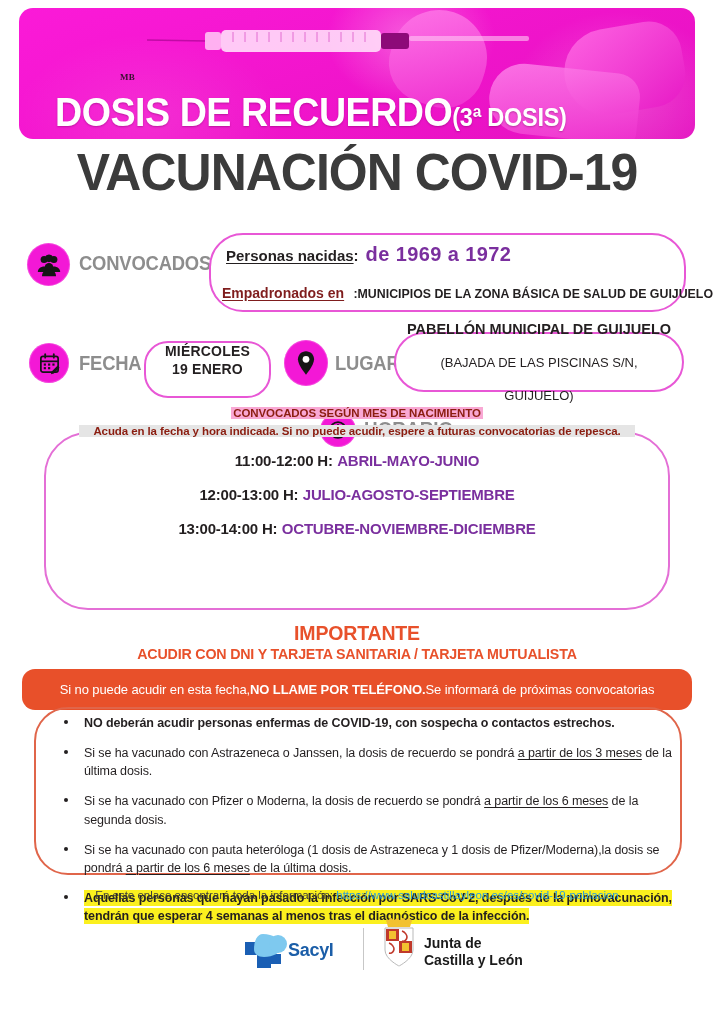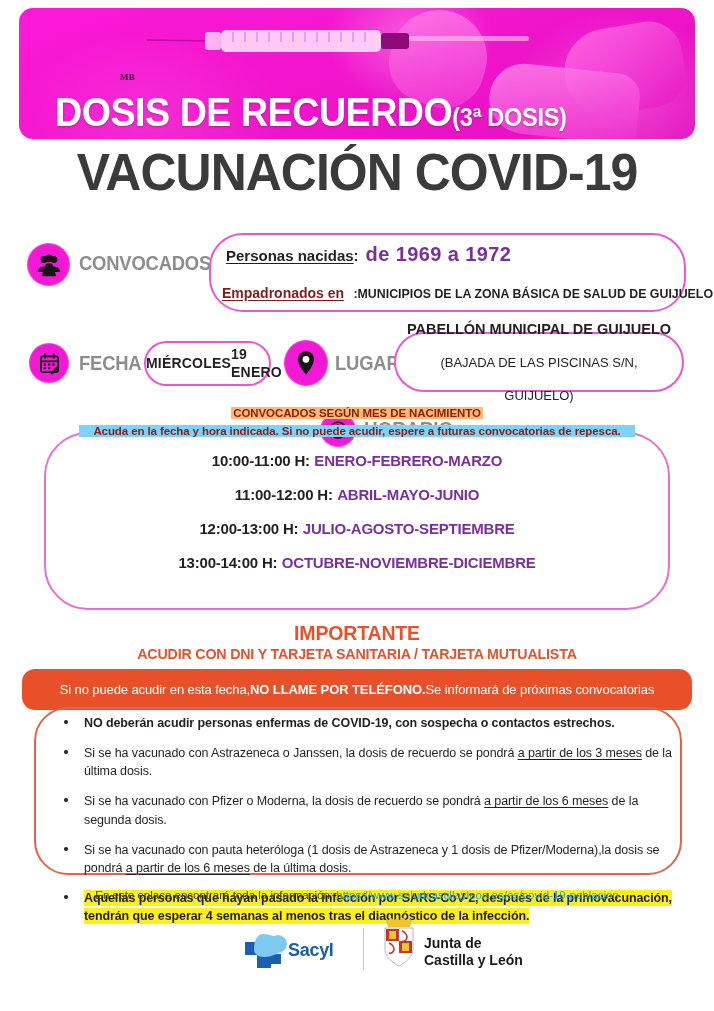--- a/index.html
+++ b/index.html
@@ -81,44 +81,44 @@
     font-weight:700;font-size:14px;color:#7f1d1d;text-decoration:underline;text-underline-offset:2px;
   }
   .conv-line2 .val{
     font-weight:700;font-size:13px;color:#231f20;transform:scaleX(.95);display:inline-block;
   }
 
   
   .fecha-icon{position:absolute;left:29px;top:343px;width:40px;height:40px;}
   .fecha-label{position:absolute;left:79px;top:352px;}
   .fecha-box{
-    position:absolute;left:144px;top:341px;width:127px;height:45px;border-radius:24px;
-    display:flex;flex-direction:row;align-items:center;justify-content:flex-start;
+    position:absolute;left:144px;top:341px;width:127px;height:57px;border-radius:24px;
+    display:flex;flex-direction:column;align-items:center;justify-content:flex-start;
   }
   .fecha-box div{font-weight:700;font-size:14px;line-height:1.25;color:#231f20;letter-spacing:.2px;}
 
   .lugar-icon{position:absolute;left:284px;top:340px;width:44px;height:46px;border-radius:50%;}
   .lugar-label{position:absolute;left:335px;top:352px;}
   .lugar-box{
     position:absolute;left:394px;top:332px;width:290px;height:60px;border-radius:30px;
     display:flex;flex-direction:column;align-items:center;justify-content:center;padding:0 6px;gap:17px;
   }
   .lugar-box .l1{font-weight:700;font-size:14.5px;color:#231f20;line-height:1.2;}
   .lugar-box .l2{font-size:13px;color:#231f20;line-height:1.2;text-align:center;}
 
   
   .notice{
     position:absolute;left:0;top:403px;width:714px;text-align:center;z-index:6;
   }
   .notice .n1{
-    display:inline-block;background:#fdba74;color:#8b1d10;font-weight:700;font-size:11.5px;
+    display:inline-block;background:#f9a8d4;color:#8b1d10;font-weight:700;font-size:11.5px;
     padding:0 2px;letter-spacing:-.1px;
   }
   .notice .n2{
-    display:inline-block;background:#7dd3fc;color:#8b1d10;font-weight:700;font-size:11.5px;
+    display:inline-block;background:#e5e5e5;color:#8b1d10;font-weight:700;font-size:11.5px;
     padding:0 14px;margin-top:2px;letter-spacing:-.1px;
   }
 
   
   .horario-icon{position:absolute;left:320px;top:413px;width:36px;height:34px;z-index:2;}
   .horario-label{
     position:absolute;left:364px;top:417px;font-weight:700;font-size:21px;color:#8d8d8d;
     transform:scaleX(.9);transform-origin:left center;z-index:2;
   }
   .horario-box{
@@ -288,24 +288,20 @@
 <div class="horario-label">HORARIO</div>
 <div class="horario-box"></div>
 
 <div class="notice">
   <div><span class="n1">CONVOCADOS SEGÚN MES DE NACIMIENTO</span></div>
   <div><span class="n2">Acuda en la fecha y hora indicada. Si no puede acudir, espere a futuras convocatorias de repesca.</span></div>
 </div>
 
 <div class="hr-rows">
   <div class="hr-row">
-    <span class="t">10:00-11:00 H:</span>
-    <span class="m">ENERO-FEBRERO-MARZO</span>
-  </div>
-  <div class="hr-row">
     <span class="t">11:00-12:00 H:</span>
     <span class="m">ABRIL-MAYO-JUNIO</span>
   </div>
   <div class="hr-row">
     <span class="t">12:00-13:00 H:</span>
     <span class="m">JULIO-AGOSTO-SEPTIEMBRE</span>
   </div>
   <div class="hr-row">
     <span class="t">13:00-14:00 H:</span>
     <span class="m">OCTUBRE-NOVIEMBRE-DICIEMBRE</span>

